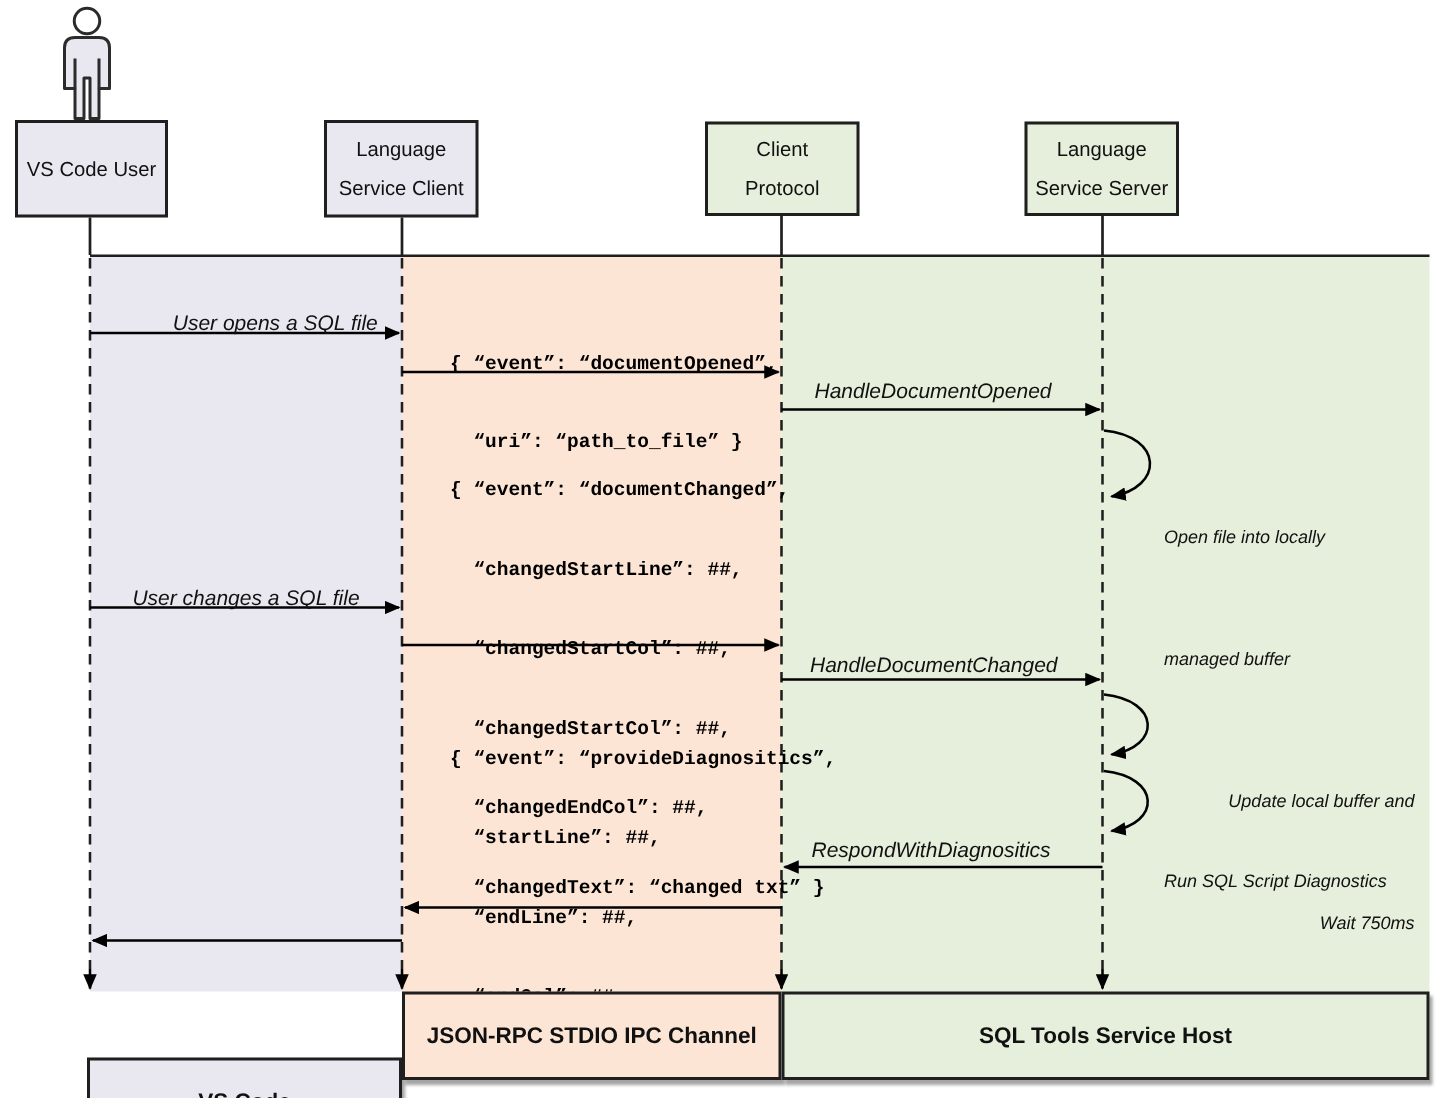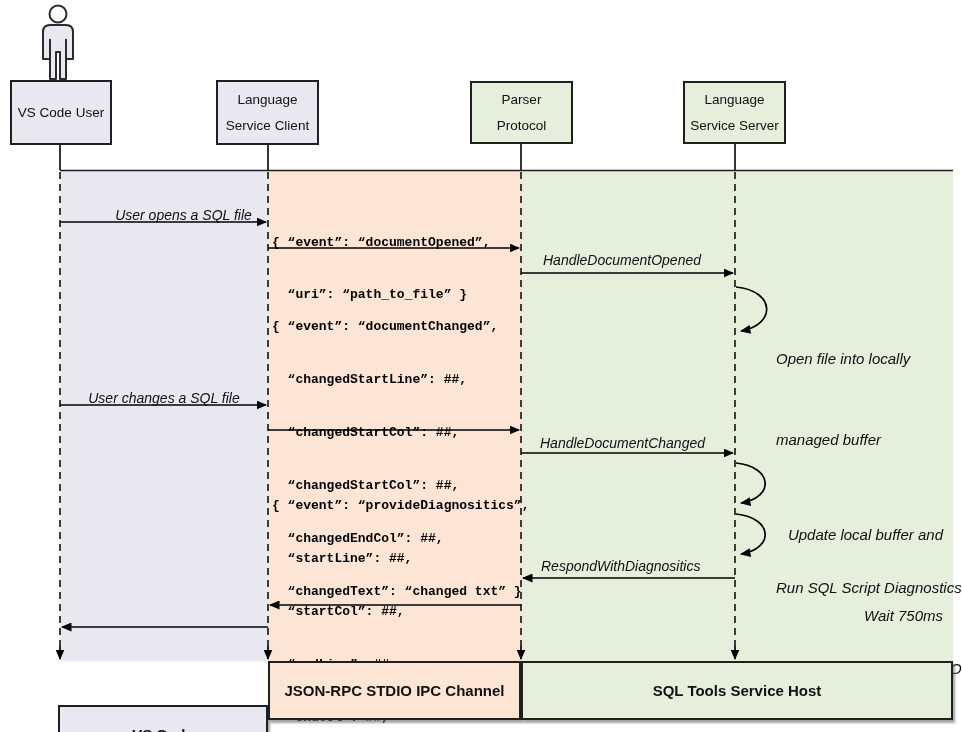--- a/index.html
+++ b/index.html
@@ -21,27 +21,27 @@
   .fbox{
     position:absolute;top:661px;height:59px;border:2px solid #1f1f1f;box-sizing:border-box;
     display:flex;align-items:center;justify-content:center;
     font-size:15px;font-weight:bold;
     box-shadow:2px 3px 2px rgba(90,90,90,0.55);
   }
   .msg{
     position:absolute;font-style:italic;font-size:14px;line-height:17px;white-space:nowrap;
   }
   .msg.center{text-align:center;white-space:normal;line-height:27px;}
-  .note{position:absolute;font-style:italic;font-size:15px;line-height:27px;white-space:pre;}
+  .note{position:absolute;font-style:italic;font-size:12px;line-height:27px;white-space:pre;}
   .note.ctr{text-align:right;}
   .payload{
     position:absolute;font-family:"Liberation Mono",monospace;font-size:13px;font-weight:600;
     white-space:pre;color:#000;
   }
-  .payload div{height:23px;line-height:23px;}
+  .payload div{height:23px;line-height:23px;margin-left:28px;}
   .payload.tight div{height:22px;line-height:22px;}
   svg.overlay{position:absolute;left:0;top:0;pointer-events:none;}
   .actor-svg{position:absolute;left:36px;top:3px;}
 </style>
 </head>
 <body>
 
 <div class="canvas">
 
   <div class="lane lane-user"></div>
@@ -56,21 +56,21 @@
   </svg>
 
   <div class="hbox lav" style="left:10px;top:80px;width:102px;height:65px;">
     <span>VS Code User</span>
   </div>
   <div class="hbox lav" style="left:216px;top:80px;width:103px;height:65px;">
     <span>Language</span>
     <span>Service Client</span>
   </div>
   <div class="hbox grn" style="left:470px;top:81px;width:103px;height:63px;">
-    <span>Parser</span>
+    <span>Client</span>
     <span>Protocol</span>
   </div>
   <div class="hbox grn" style="left:683px;top:81px;width:103px;height:63px;">
     <span>Language</span>
     <span>Service Server</span>
   </div>
 
   <svg class="overlay" width="962" height="732">
     <defs>
       <marker id="arr" markerWidth="11" markerHeight="9" refX="9.5" refY="4.5" orient="auto" markerUnits="userSpaceOnUse">
@@ -145,21 +145,20 @@
     <div>{ “event”: “documentChanged”,</div>
     <div>  “changedStartLine”: ##,</div>
     <div>  “changedStartCol”: ##,</div>
     <div>  “changedStartCol”: ##,</div>
     <div>  “changedEndCol”: ##,</div>
     <div>  “changedText”: “changed txt” }</div>
   </div>
   <div class="payload" style="left:272px;top:464px;">
     <div>{ “event”: “provideDiagnositics”,</div>
     <div>  “startLine”: ##,</div>
-    <div>  “startCol”: ##,</div>
     <div>  “endLine”: ##,</div>
     <div>  “endCol”: ##,</div>
     
   </div>
 
   <div class="fbox lav" style="left:58px;width:210px;background:#e9e8f1;margin-top:44px;">
     <span>VS Code</span>
   </div>
   <div class="fbox" style="left:268px;width:253px;background:#fce5d5;">
     <span>JSON-RPC STDIO IPC Channel</span>

